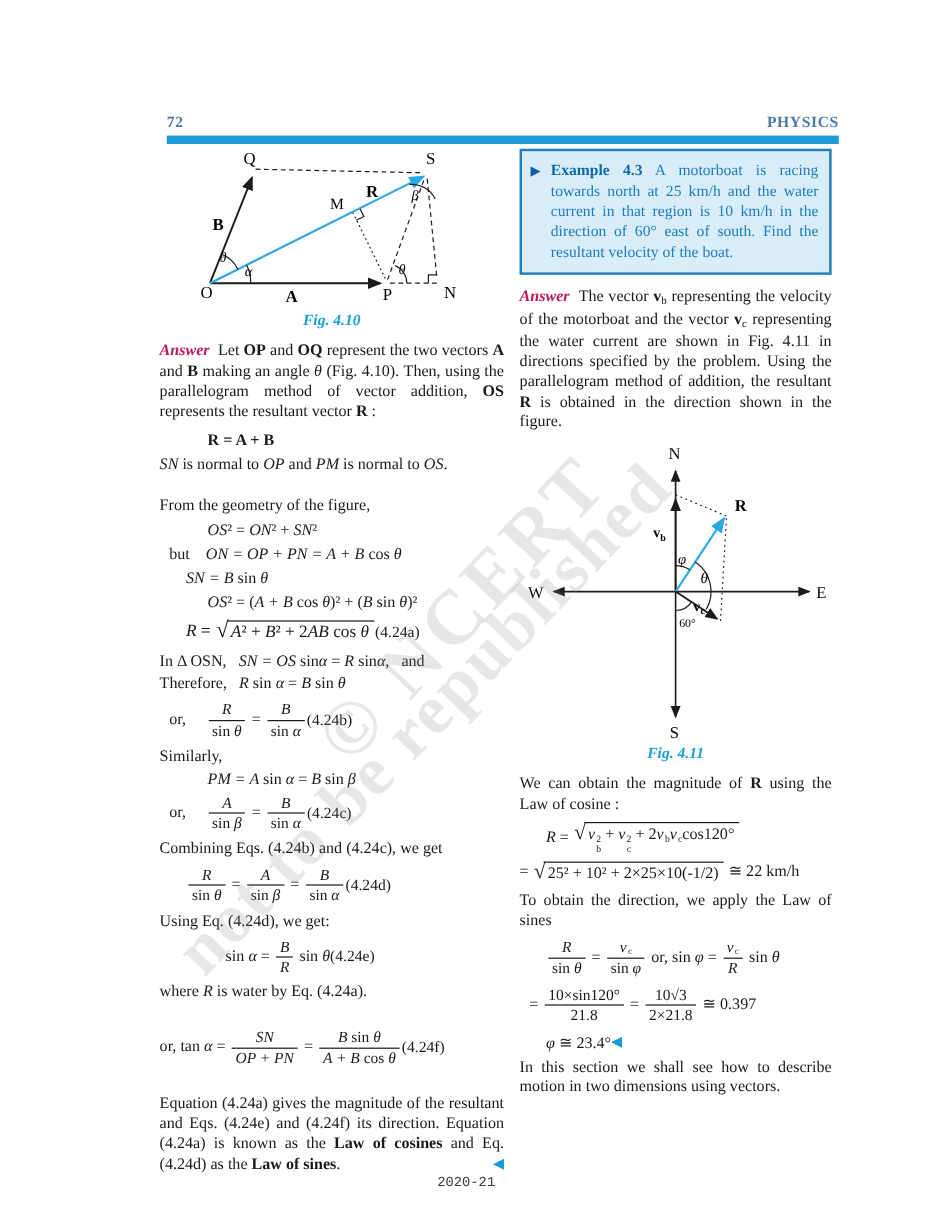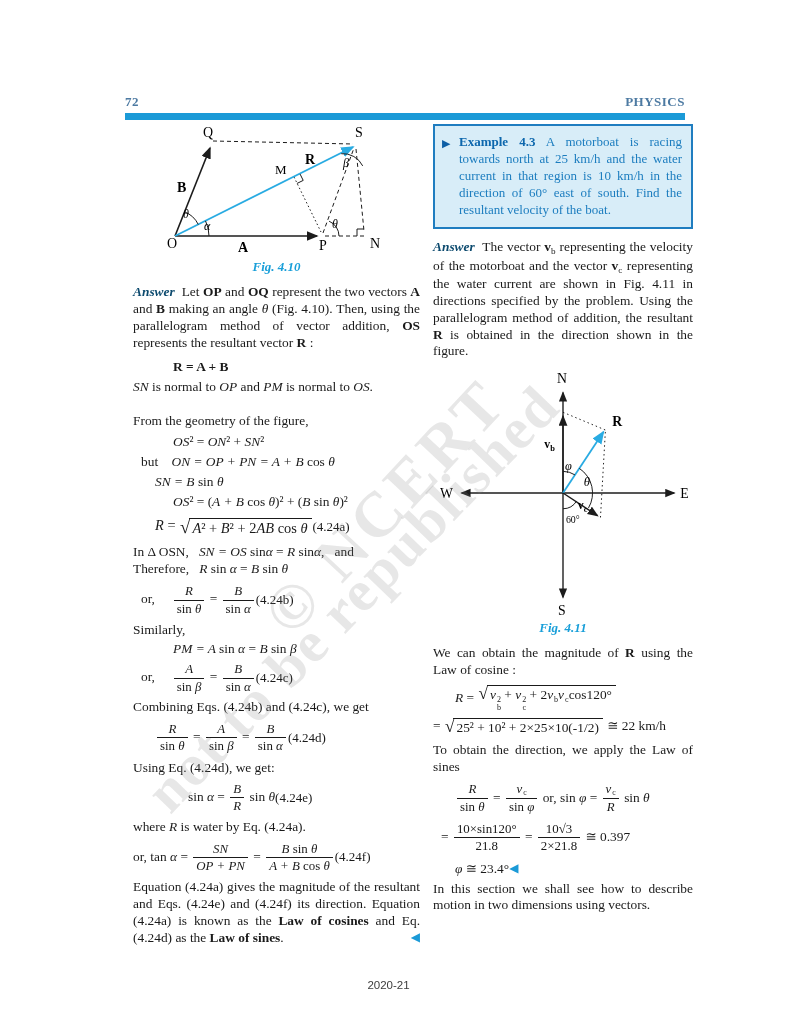--- a/index.html
+++ b/index.html
@@ -1,30 +1,30 @@
 <!DOCTYPE html>
 <html><head>
 <meta charset="utf-8">
 <style>
   html,body{margin:0;padding:0}
   body{width:793px;height:1024px;background:#ffffff;position:relative;overflow:hidden;
        font-family:"Liberation Serif",serif;color:#1a1a1a;}
   
-  .hdr{position:absolute;left:125px;top:94px;width:560px}
+  .hdr{position:absolute;left:139px;top:94px;width:560px}
   .hdr-row{display:flex;justify-content:space-between;align-items:baseline;
            font-weight:bold;font-size:13px;color:#4d7aa2;letter-spacing:.5px}
   .hdr-bar{height:7px;background:#1b9ad7;margin-top:3px}
   
   .cols{position:absolute;left:133px;top:124px;width:560px;display:flex;gap:13px}
   .colL{width:287px}
   .colR{width:260px}
   p.just{text-align:justify;font-size:13.4px;line-height:1.26;margin:0 0 7px 0}
   .t-i{font-style:italic}
   .t-b{font-weight:bold}
-  .t-ans{color:#0c4a6e;font-weight:bold;font-style:italic}
+  .t-ans{color:#be185d;font-weight:bold;font-style:italic}
   .t-exb{color:#0d67ad;font-weight:bold;}
   .t-sub{font-size:68%;vertical-align:-0.3em}
   
   .eqline{display:flex;justify-content:flex-start;align-items:center;margin:4px 0;font-size:13.4px}
   .eb{font-style:normal}
   .in1{padding-left:8px}.in2{padding-left:22px}.in3{padding-left:40px}.in4{padding-left:55px}
   .eqnum{flex-shrink:0;font-size:13px}
   .big{font-size:14.4px}
   .frac{display:inline-block;vertical-align:middle;text-align:center;line-height:1.12;font-size:12.9px;margin:0 2px}
   .frac .fn{display:block;border-bottom:1px solid #1a1a1a;padding:0 3px 1px}
@@ -48,21 +48,21 @@
   .sec .ttl{color:#1b9ad7;letter-spacing:.3px}
   .endmark{color:#1b9ad7;float:right;font-size:12px;line-height:inherit}
   
   svg{font-family:"Liberation Serif",serif;display:block}
   
   .wm{position:absolute;color:rgba(135,135,135,0.20);font-weight:bold;white-space:nowrap;
       pointer-events:none;font-family:"Liberation Serif",serif;z-index:5}
   .wm1{font-size:64px;left:225px;top:470px;transform:rotate(-47deg);letter-spacing:5px}
   .wm2{font-size:58px;left:70px;top:565px;transform:rotate(-46deg);letter-spacing:2px}
   .footer{position:absolute;left:0;right:16px;top:979px;text-align:center;
-          font-family:Liberation Sans, sans-serif;font-size:11.5px;color:#3c3c3c}
+          font-family:Liberation Mono, monospace;font-size:11.5px;color:#3c3c3c}
 </style>
 </head>
 <body>
 
 <div class="wm wm1">© NCERT</div>
 <div class="wm wm2">not to be republished</div>
 
 <div class="hdr">
   <div class="hdr-row">
     <span>72</span>
@@ -162,21 +162,21 @@
     <div class="eqline" style="margin:6px 0">
       <span class="eb in2"><span class="frac"><span class="fn"><span class="t-i">R</span></span><span class="fd"><span>sin </span><span class="t-i">θ</span></span></span><span> = </span><span class="frac"><span class="fn"><span class="t-i">A</span></span><span class="fd"><span>sin </span><span class="t-i">β</span></span></span><span> = </span><span class="frac"><span class="fn"><span class="t-i">B</span></span><span class="fd"><span>sin </span><span class="t-i">α</span></span></span></span>
       <span class="eqnum">(4.24d)</span>
     </div>
     <p class="just" style="margin-bottom:2px">Using Eq. (4.24d), we get:</p>
     <div class="eqline" style="margin:5px 0">
       <span class="eb in4"><span>sin </span><span class="t-i">α</span><span> = </span><span class="frac"><span class="fn"><span class="t-i">B</span></span><span class="fd"><span class="t-i">R</span></span></span><span> sin </span><span class="t-i">θ</span></span>
       <span class="eqnum">(4.24e)</span>
     </div>
     <p class="just" style="margin-bottom:4px"><span>where </span><span class="t-i">R</span><span> is water by Eq. (4.24a).</span></p>
-    <div class="eqline" style="margin:6px 0">
+    <div class="eqline" style="margin:22px 0">
       <span class="eb"><span>or,  tan </span><span class="t-i">α</span><span> = </span><span class="frac"><span class="fn"><span class="t-i">SN</span></span><span class="fd"><span class="t-i">OP + PN</span></span></span><span> = </span><span class="frac"><span class="fn"><span class="t-i">B </span><span>sin </span><span class="t-i">θ</span></span><span class="fd"><span class="t-i">A + B </span><span>cos </span><span class="t-i">θ</span></span></span></span>
       <span class="eqnum">(4.24f)</span>
     </div>
     <p class="just"><span><span>Equation (4.24a) gives the magnitude of the resultant and Eqs. (4.24e) and (4.24f) its direction. Equation (4.24a) is known as the </span><span class="t-b">Law of cosines</span><span> and Eq. (4.24d) as the </span><span class="t-b">Law of sines</span><span>.</span></span><span class="endmark">◀</span></p>
   </div>
 
   <div class="colR">
 
     <div class="box-example">
       <span class="ex-marker">▶</span>

